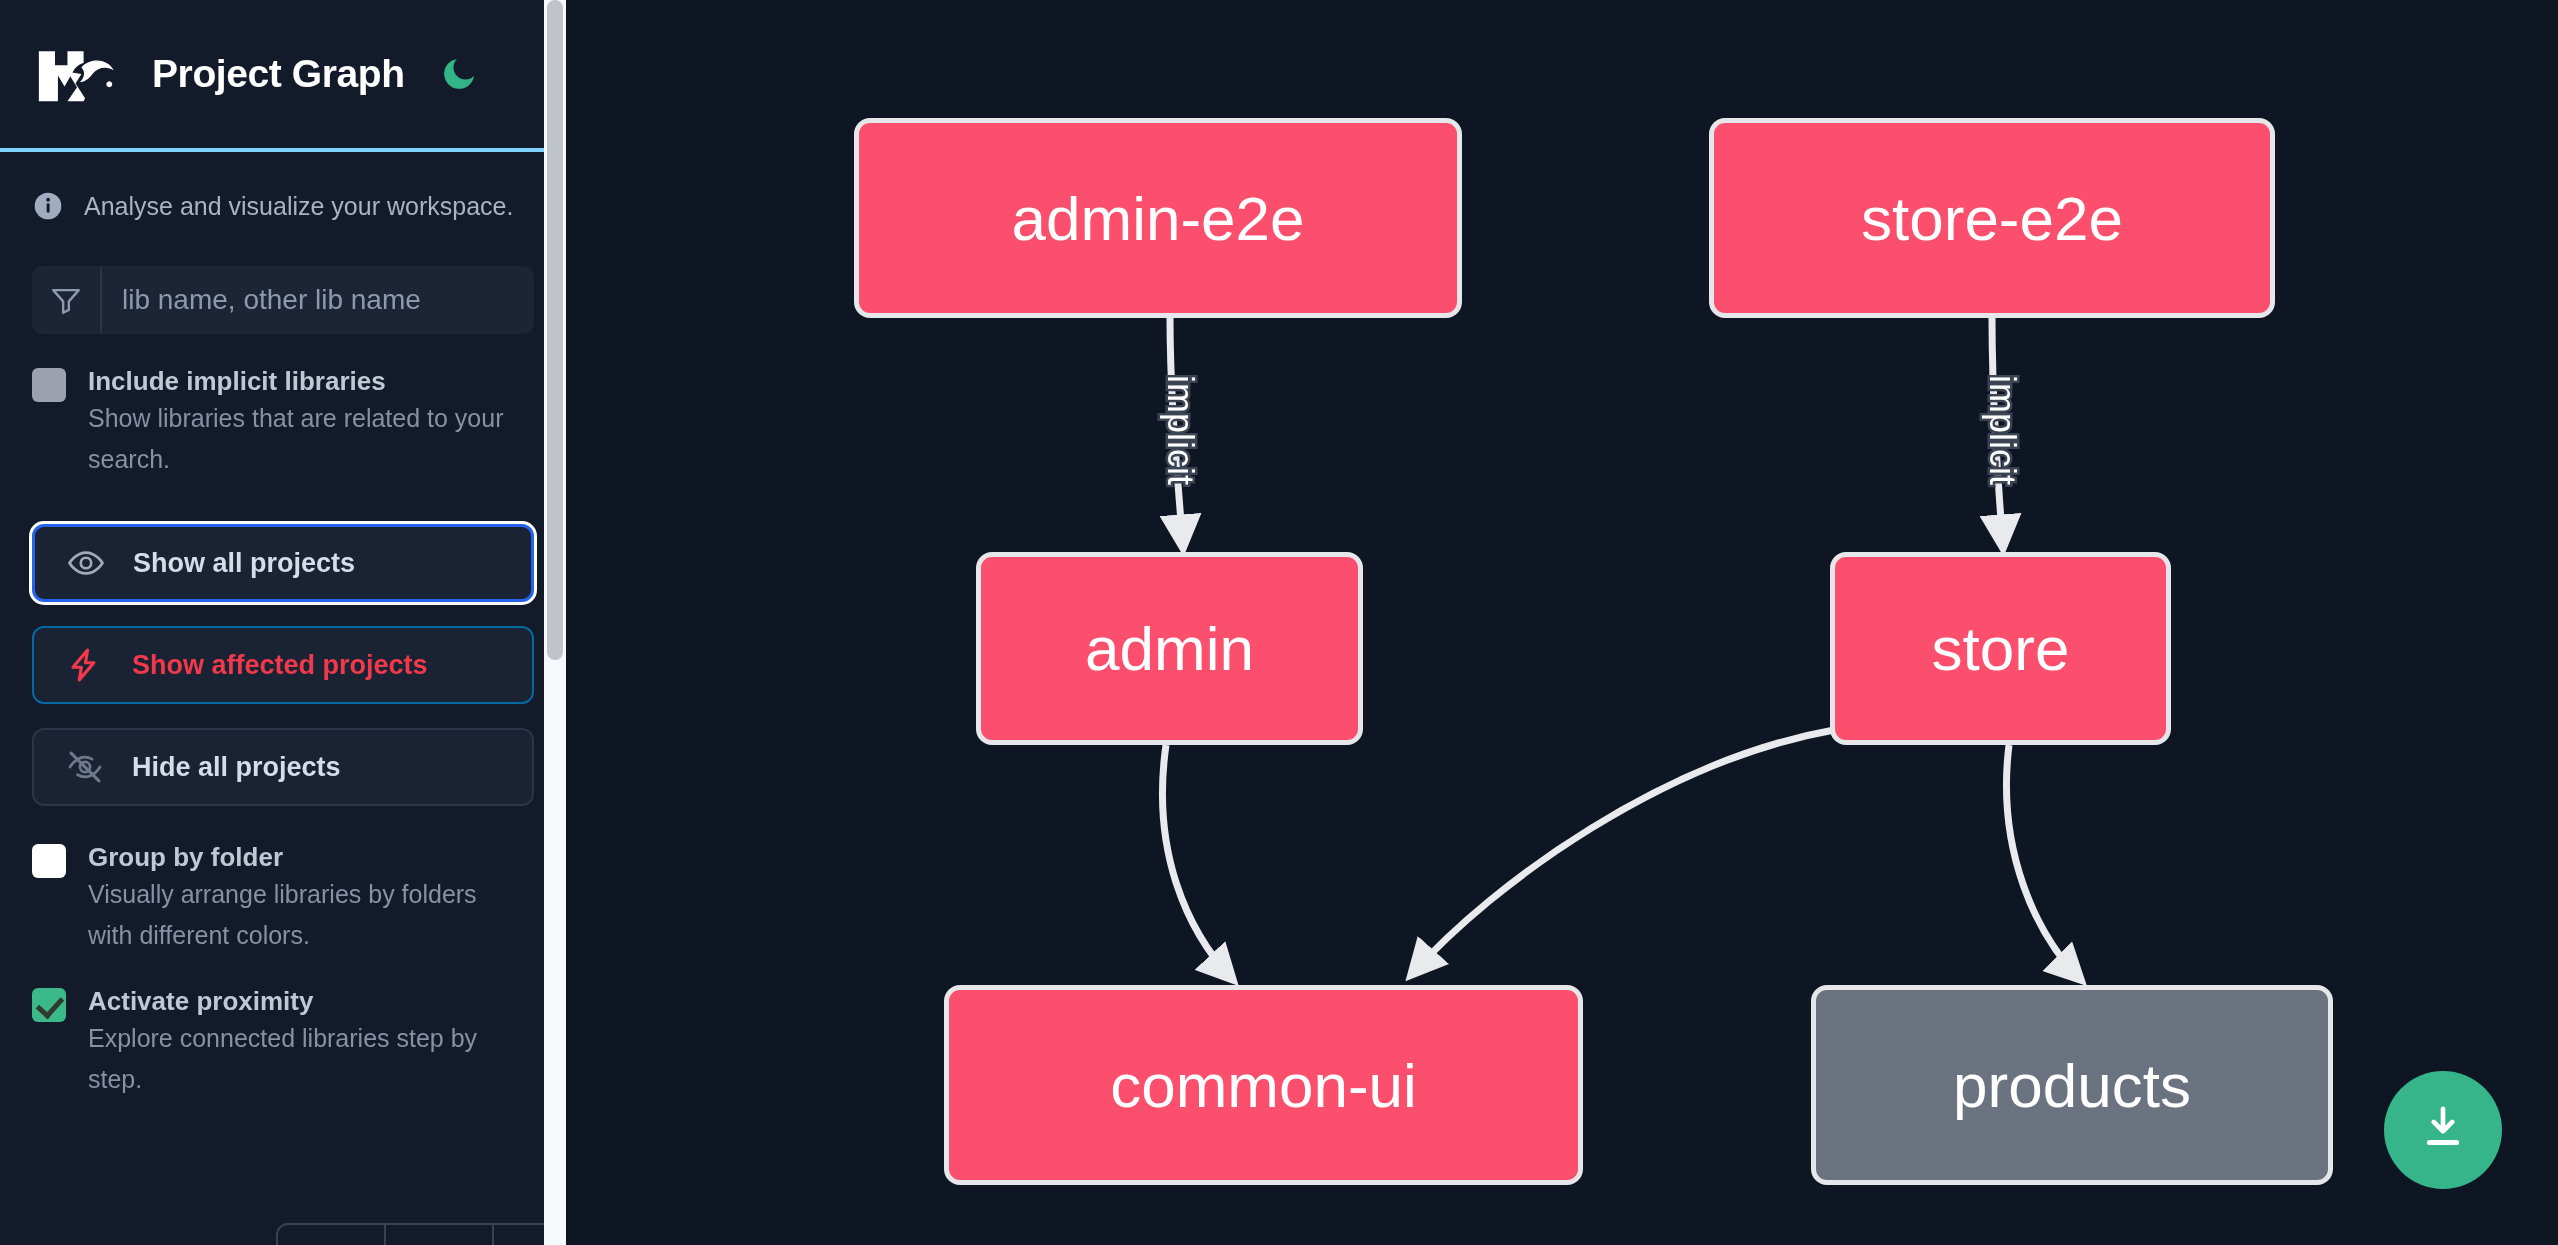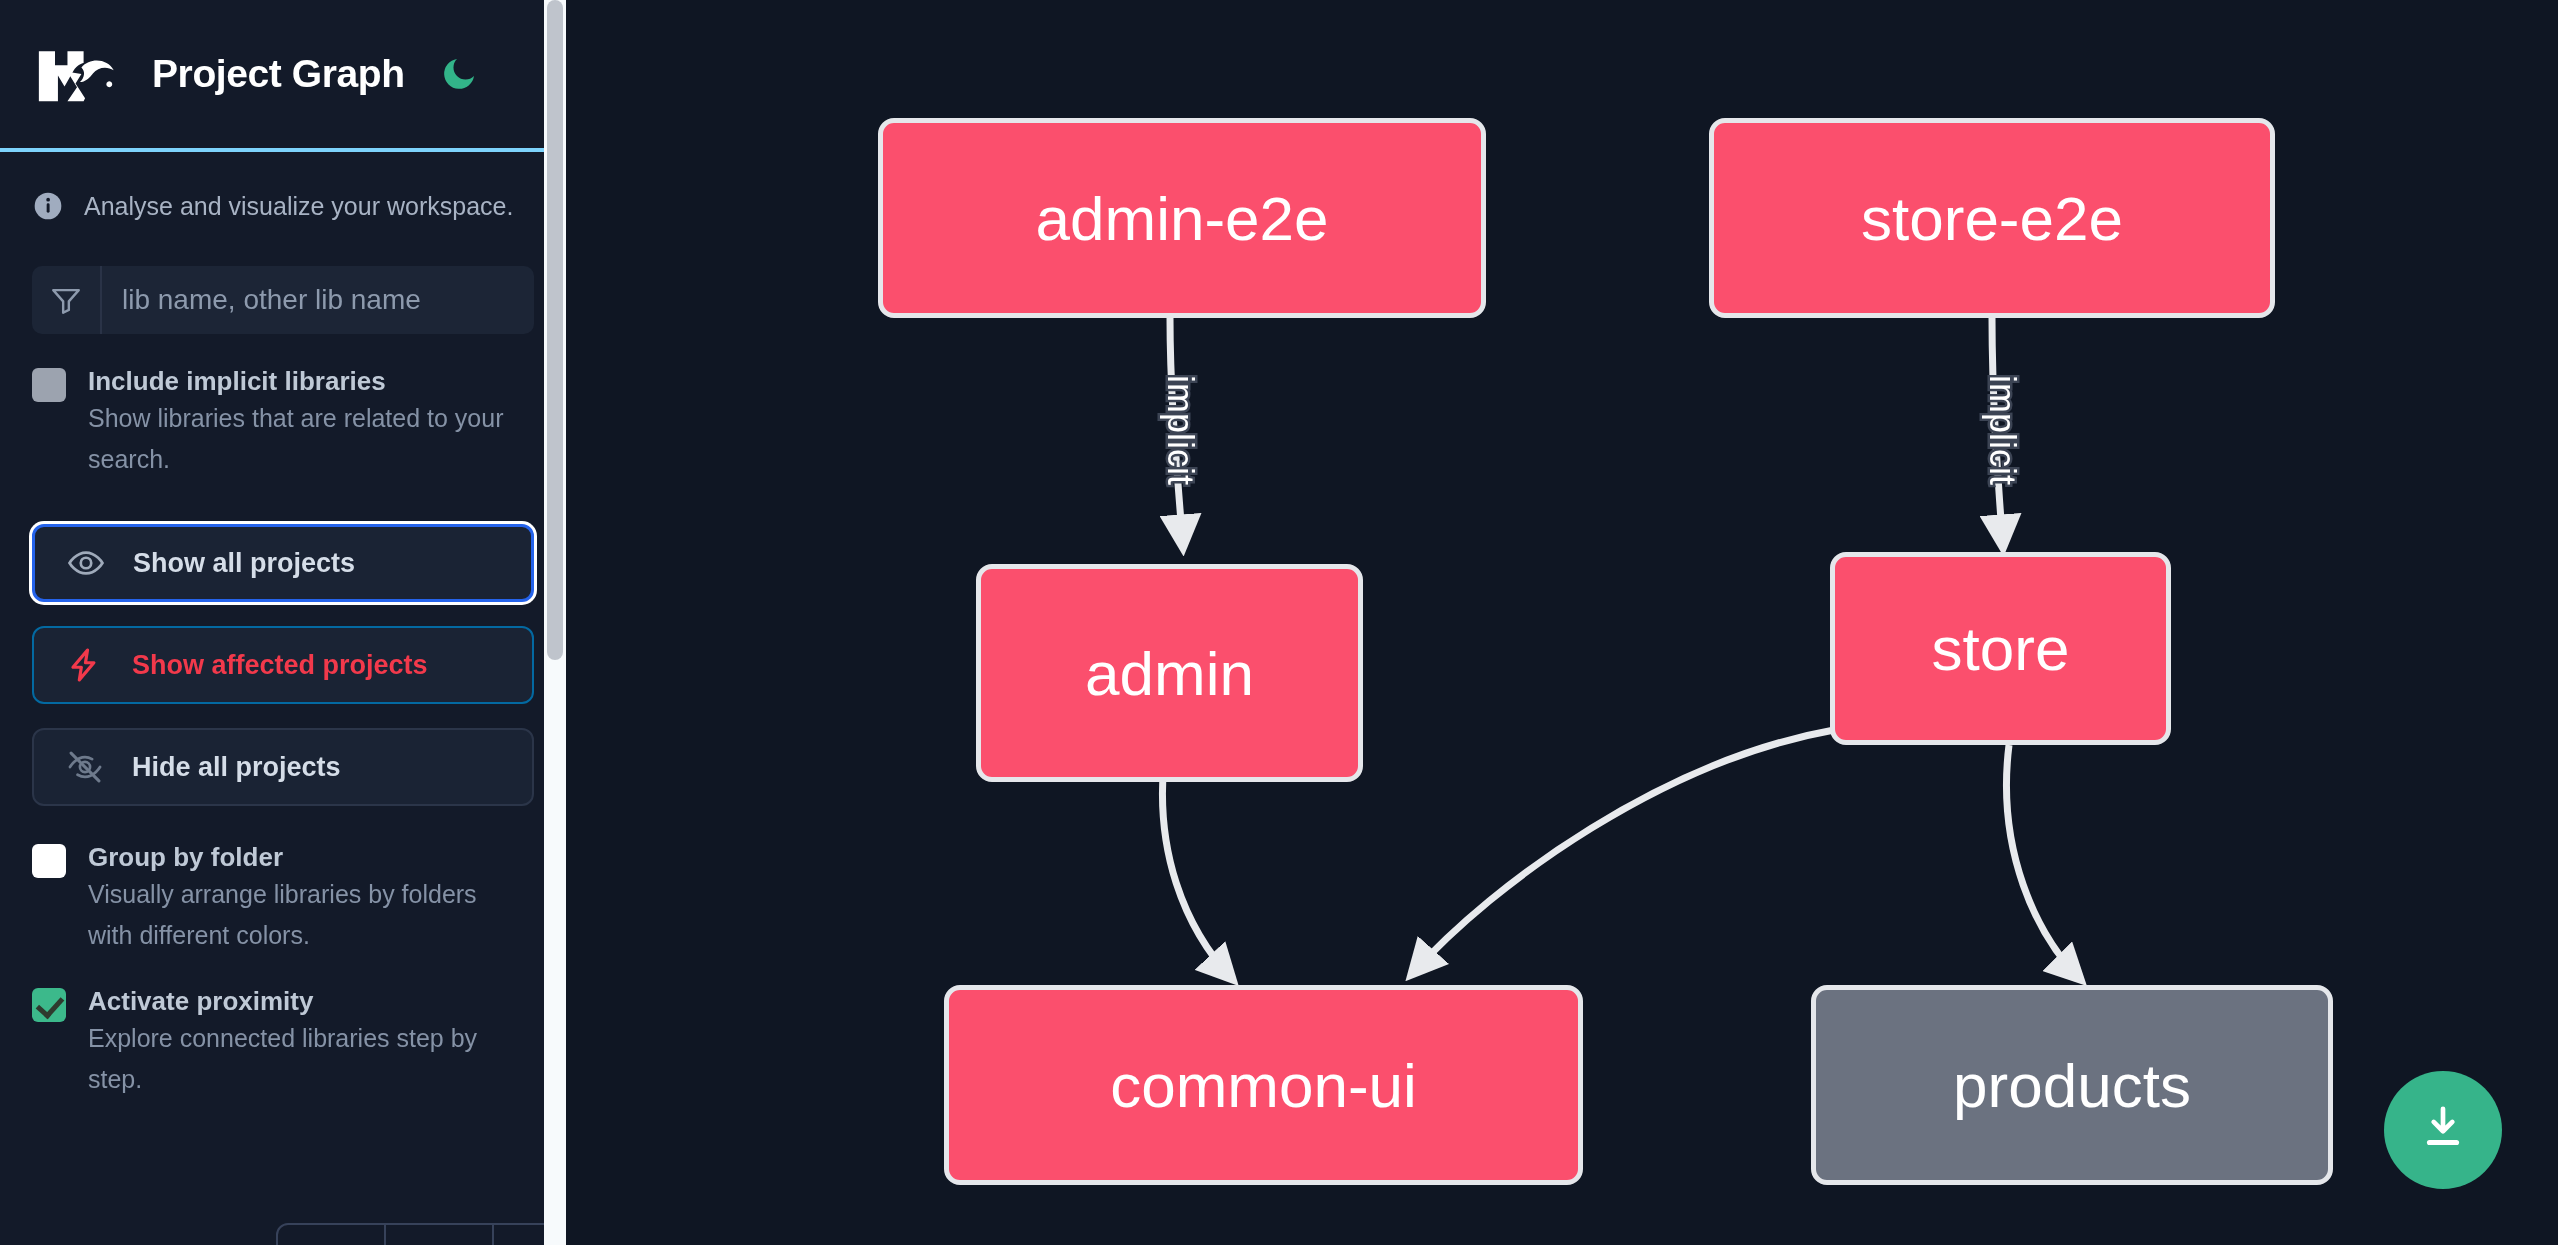--- a/index.html
+++ b/index.html
@@ -394,29 +394,29 @@
 
       <path d="M 1268 730 C 1100 760 930 880 845 975" fill="none" stroke="#E8EAED" stroke-width="7" marker-end="url(#arrow)"></path>
 
       <path d="M 1443 745 C 1430 850 1470 935 1515 980" fill="none" stroke="#E8EAED" stroke-width="7" marker-end="url(#arrow)"></path>
 
       <text x="602" y="430" fill="#FFFFFF" stroke="#3C4454" stroke-width="5" paint-order="stroke" font-size="36" font-family="Liberation Sans, sans-serif" text-anchor="middle" transform="rotate(90 602 430)">implicit</text>
 
       <text x="1424" y="430" fill="#FFFFFF" stroke="#3C4454" stroke-width="5" paint-order="stroke" font-size="36" font-family="Liberation Sans, sans-serif" text-anchor="middle" transform="rotate(90 1424 430)">implicit</text>
     </svg>
 
-    <div class="node app" style="left:312px;  top:118px;  width:608px; height:200px;">
+    <div class="node app" style="left:288px;  top:118px;  width:608px; height:200px;">
       <span>admin-e2e</span>
     </div>
 
     <div class="node app" style="left:1143px; top:118px;  width:566px; height:200px;">
       <span>store-e2e</span>
     </div>
 
-    <div class="node app" style="left:410px;  top:552px;  width:387px; height:218px;margin-top:12px;">
+    <div class="node app" style="left:410px;  top:552px;  width:387px; height:193px;">
       <span>admin</span>
     </div>
 
     <div class="node app" style="left:1264px; top:552px;  width:341px; height:193px;">
       <span>store</span>
     </div>
 
     <div class="node app" style="left:378px;  top:985px;  width:639px; height:200px;">
       <span>common-ui</span>
     </div>

